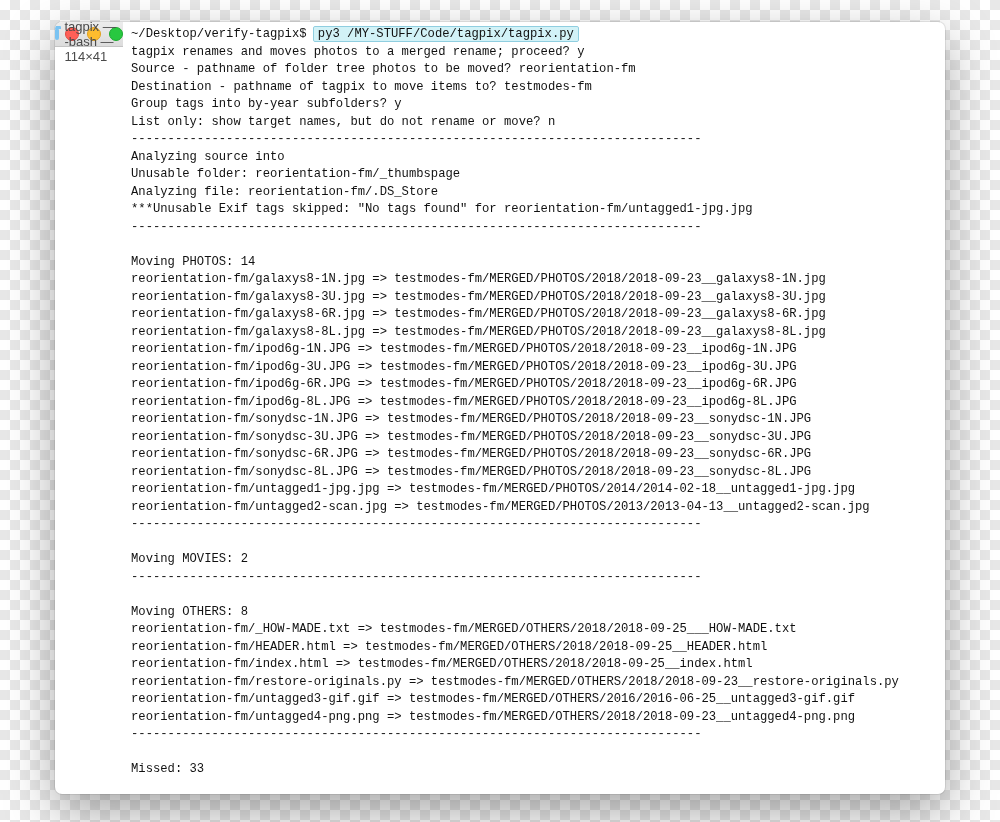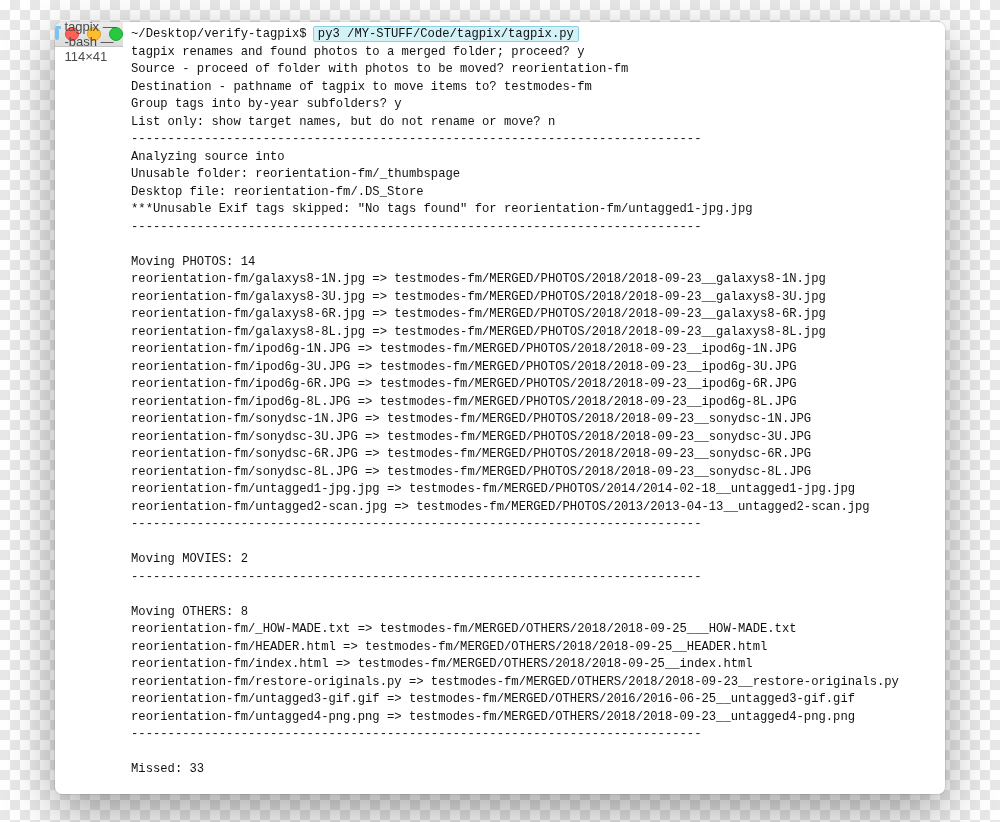--- a/index.html
+++ b/index.html
@@ -105,29 +105,29 @@
       <div class="dot green"></div>
     </div>
     <div class="title-center">
       <span class="folder-icon"></span>
       <span>verify-tagpix — -bash — 114×41</span>
     </div>
   </div>
 
   <div class="content">
 <pre class="term"><span>~/Desktop/verify-tagpix$</span> <span class="hl">py3 /MY-STUFF/Code/tagpix/tagpix.py</span>
-<span>tagpix renames and found photos to a merged folder; proceed? y</span>
-<span>Source - proceed of folder with photos to be moved? reorientation-fm</span>
+<span>tagpix renames and moves photos to a merged rename; proceed? y</span>
+<span>Source - pathname of folder tree photos to be moved? reorientation-fm</span>
 <span>Destination - pathname of tagpix to move items to? testmodes-fm</span>
 <span>Group tags into by-year subfolders? y</span>
 <span>List only: show target names, but do not rename or move? n</span>
 <span>------------------------------------------------------------------------------</span>
 <span>Analyzing source into</span>
 <span>Unusable folder: reorientation-fm/_thumbspage</span>
-<span>Desktop file: reorientation-fm/.DS_Store</span>
+<span>Analyzing file: reorientation-fm/.DS_Store</span>
 <span>***Unusable Exif tags skipped: "No tags found" for reorientation-fm/untagged1-jpg.jpg</span>
 <span>------------------------------------------------------------------------------</span>
 
 <span>Moving PHOTOS: 14</span>
 <span>reorientation-fm/galaxys8-1N.jpg =&gt; testmodes-fm/MERGED/PHOTOS/2018/2018-09-23__galaxys8-1N.jpg</span>
 <span>reorientation-fm/galaxys8-3U.jpg =&gt; testmodes-fm/MERGED/PHOTOS/2018/2018-09-23__galaxys8-3U.jpg</span>
 <span>reorientation-fm/galaxys8-6R.jpg =&gt; testmodes-fm/MERGED/PHOTOS/2018/2018-09-23__galaxys8-6R.jpg</span>
 <span>reorientation-fm/galaxys8-8L.jpg =&gt; testmodes-fm/MERGED/PHOTOS/2018/2018-09-23__galaxys8-8L.jpg</span>
 <span>reorientation-fm/ipod6g-1N.JPG =&gt; testmodes-fm/MERGED/PHOTOS/2018/2018-09-23__ipod6g-1N.JPG</span>
 <span>reorientation-fm/ipod6g-3U.JPG =&gt; testmodes-fm/MERGED/PHOTOS/2018/2018-09-23__ipod6g-3U.JPG</span>

